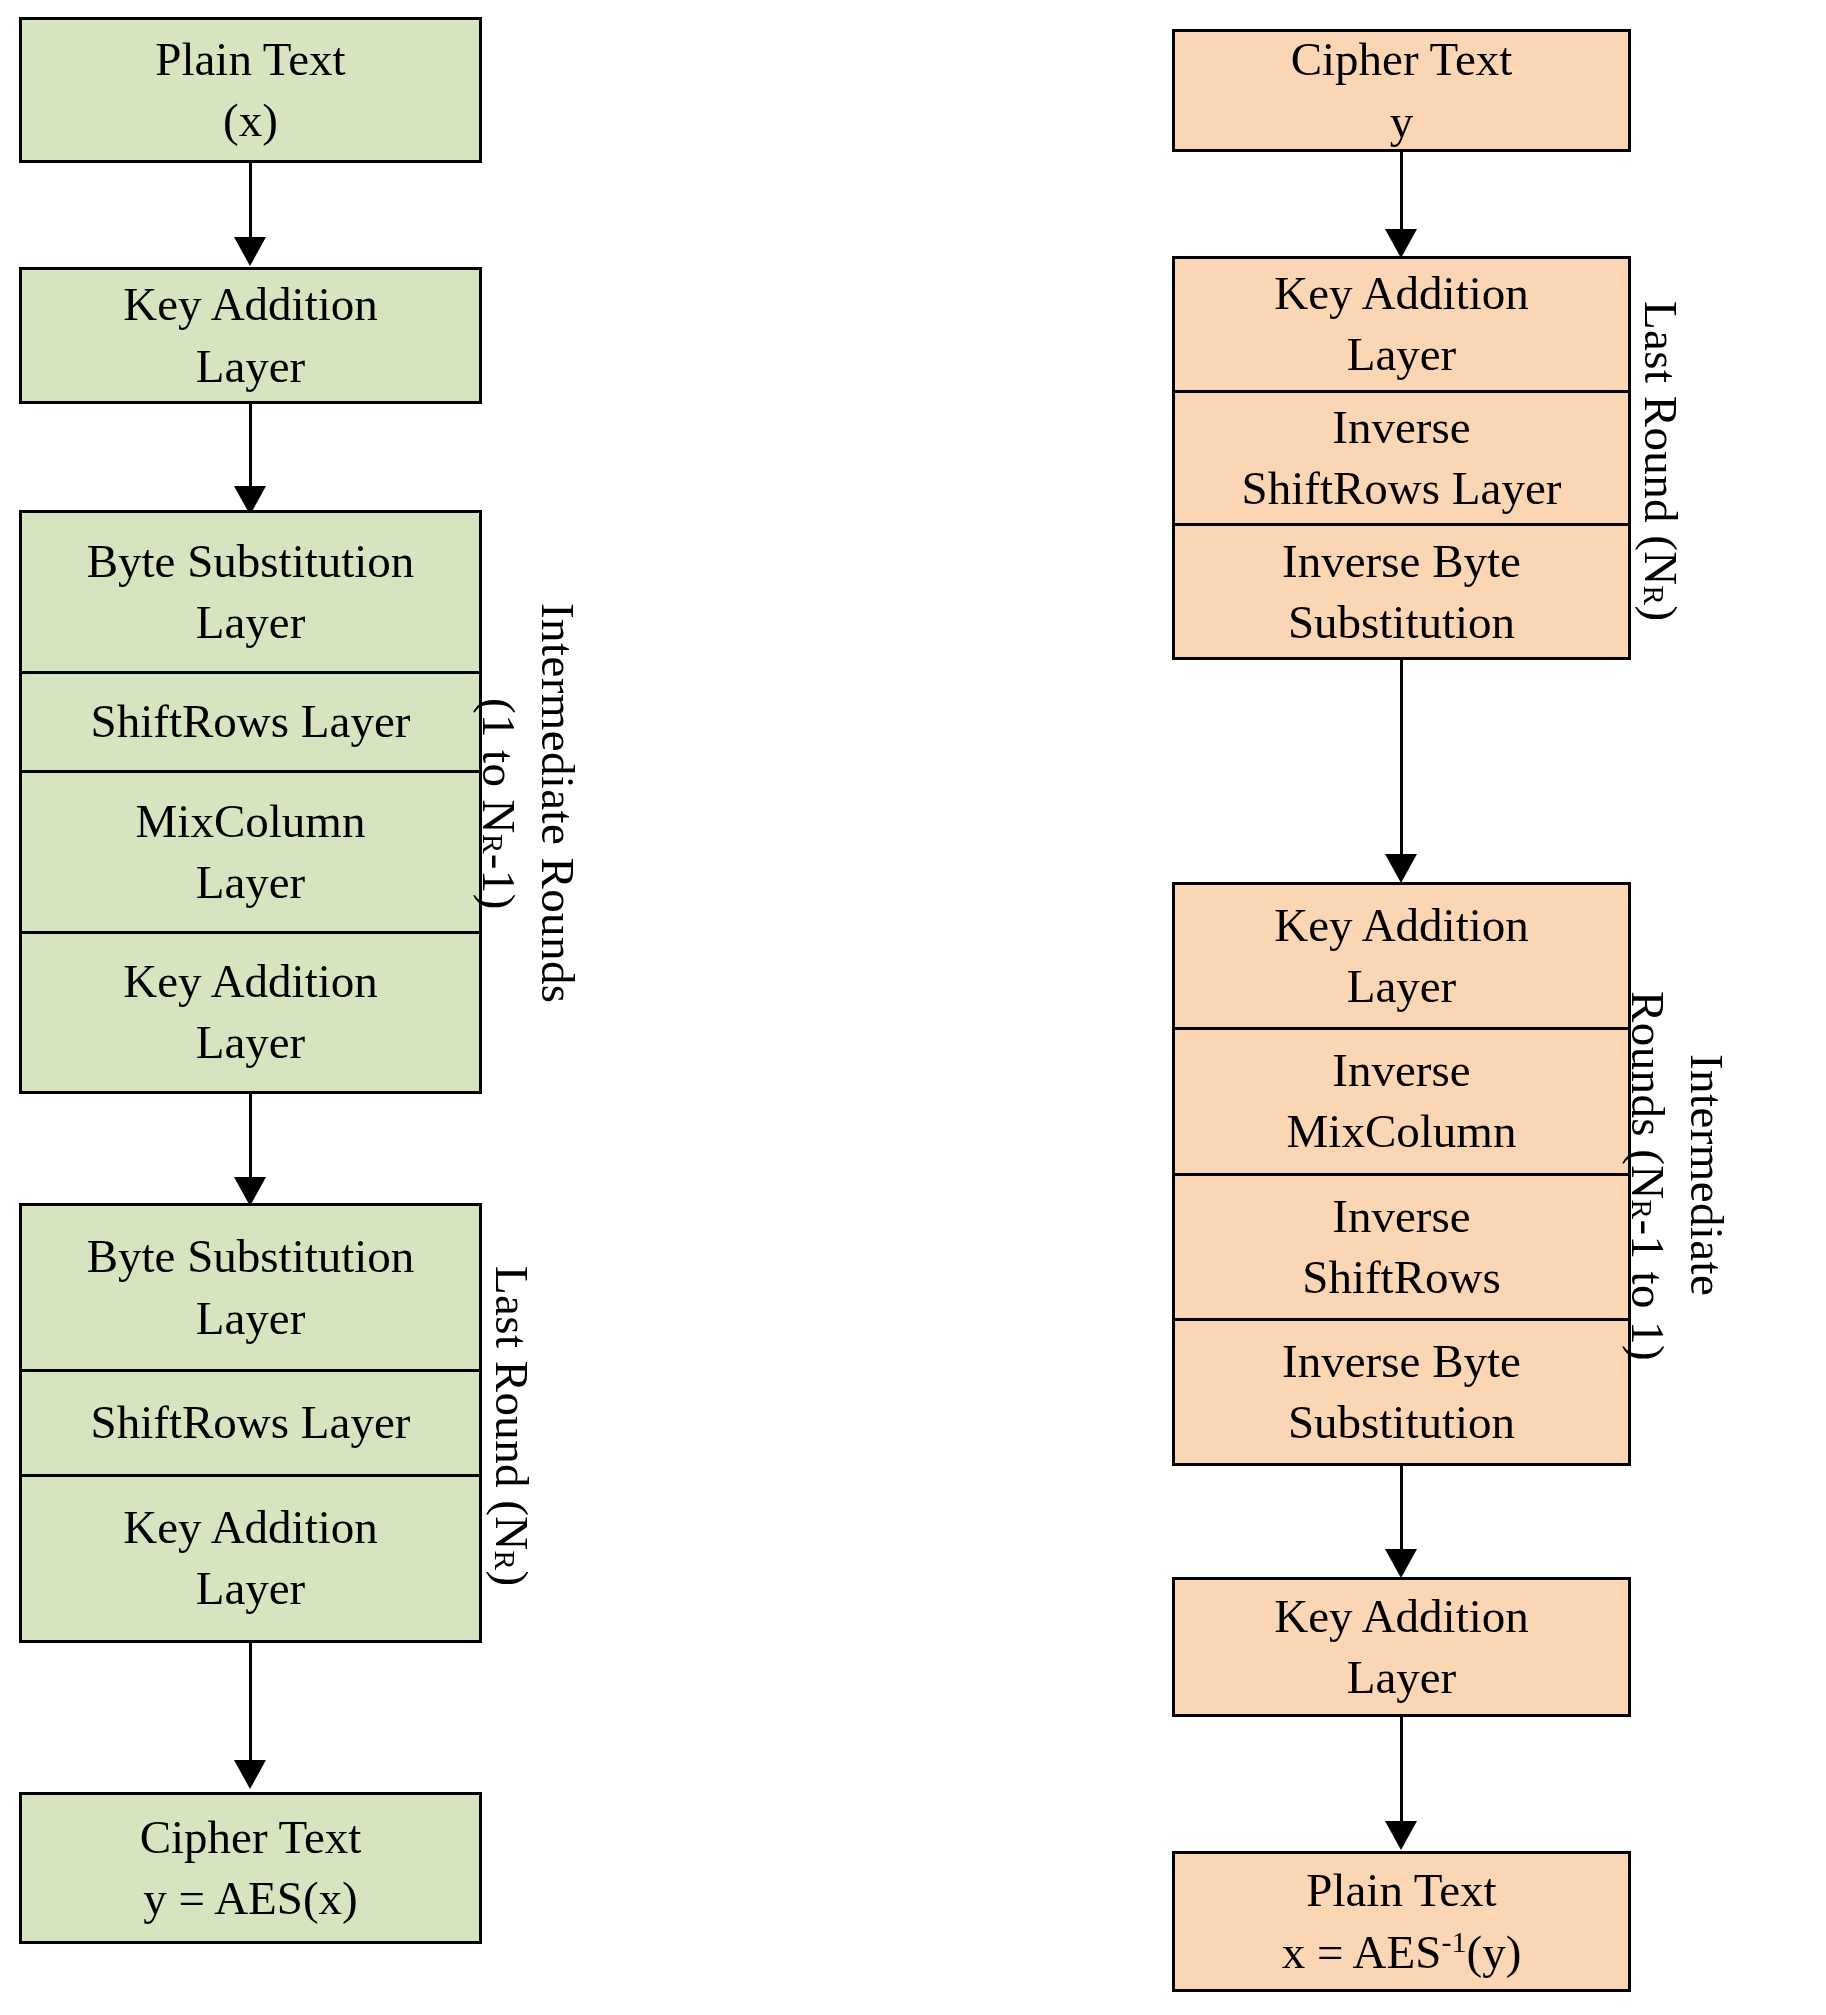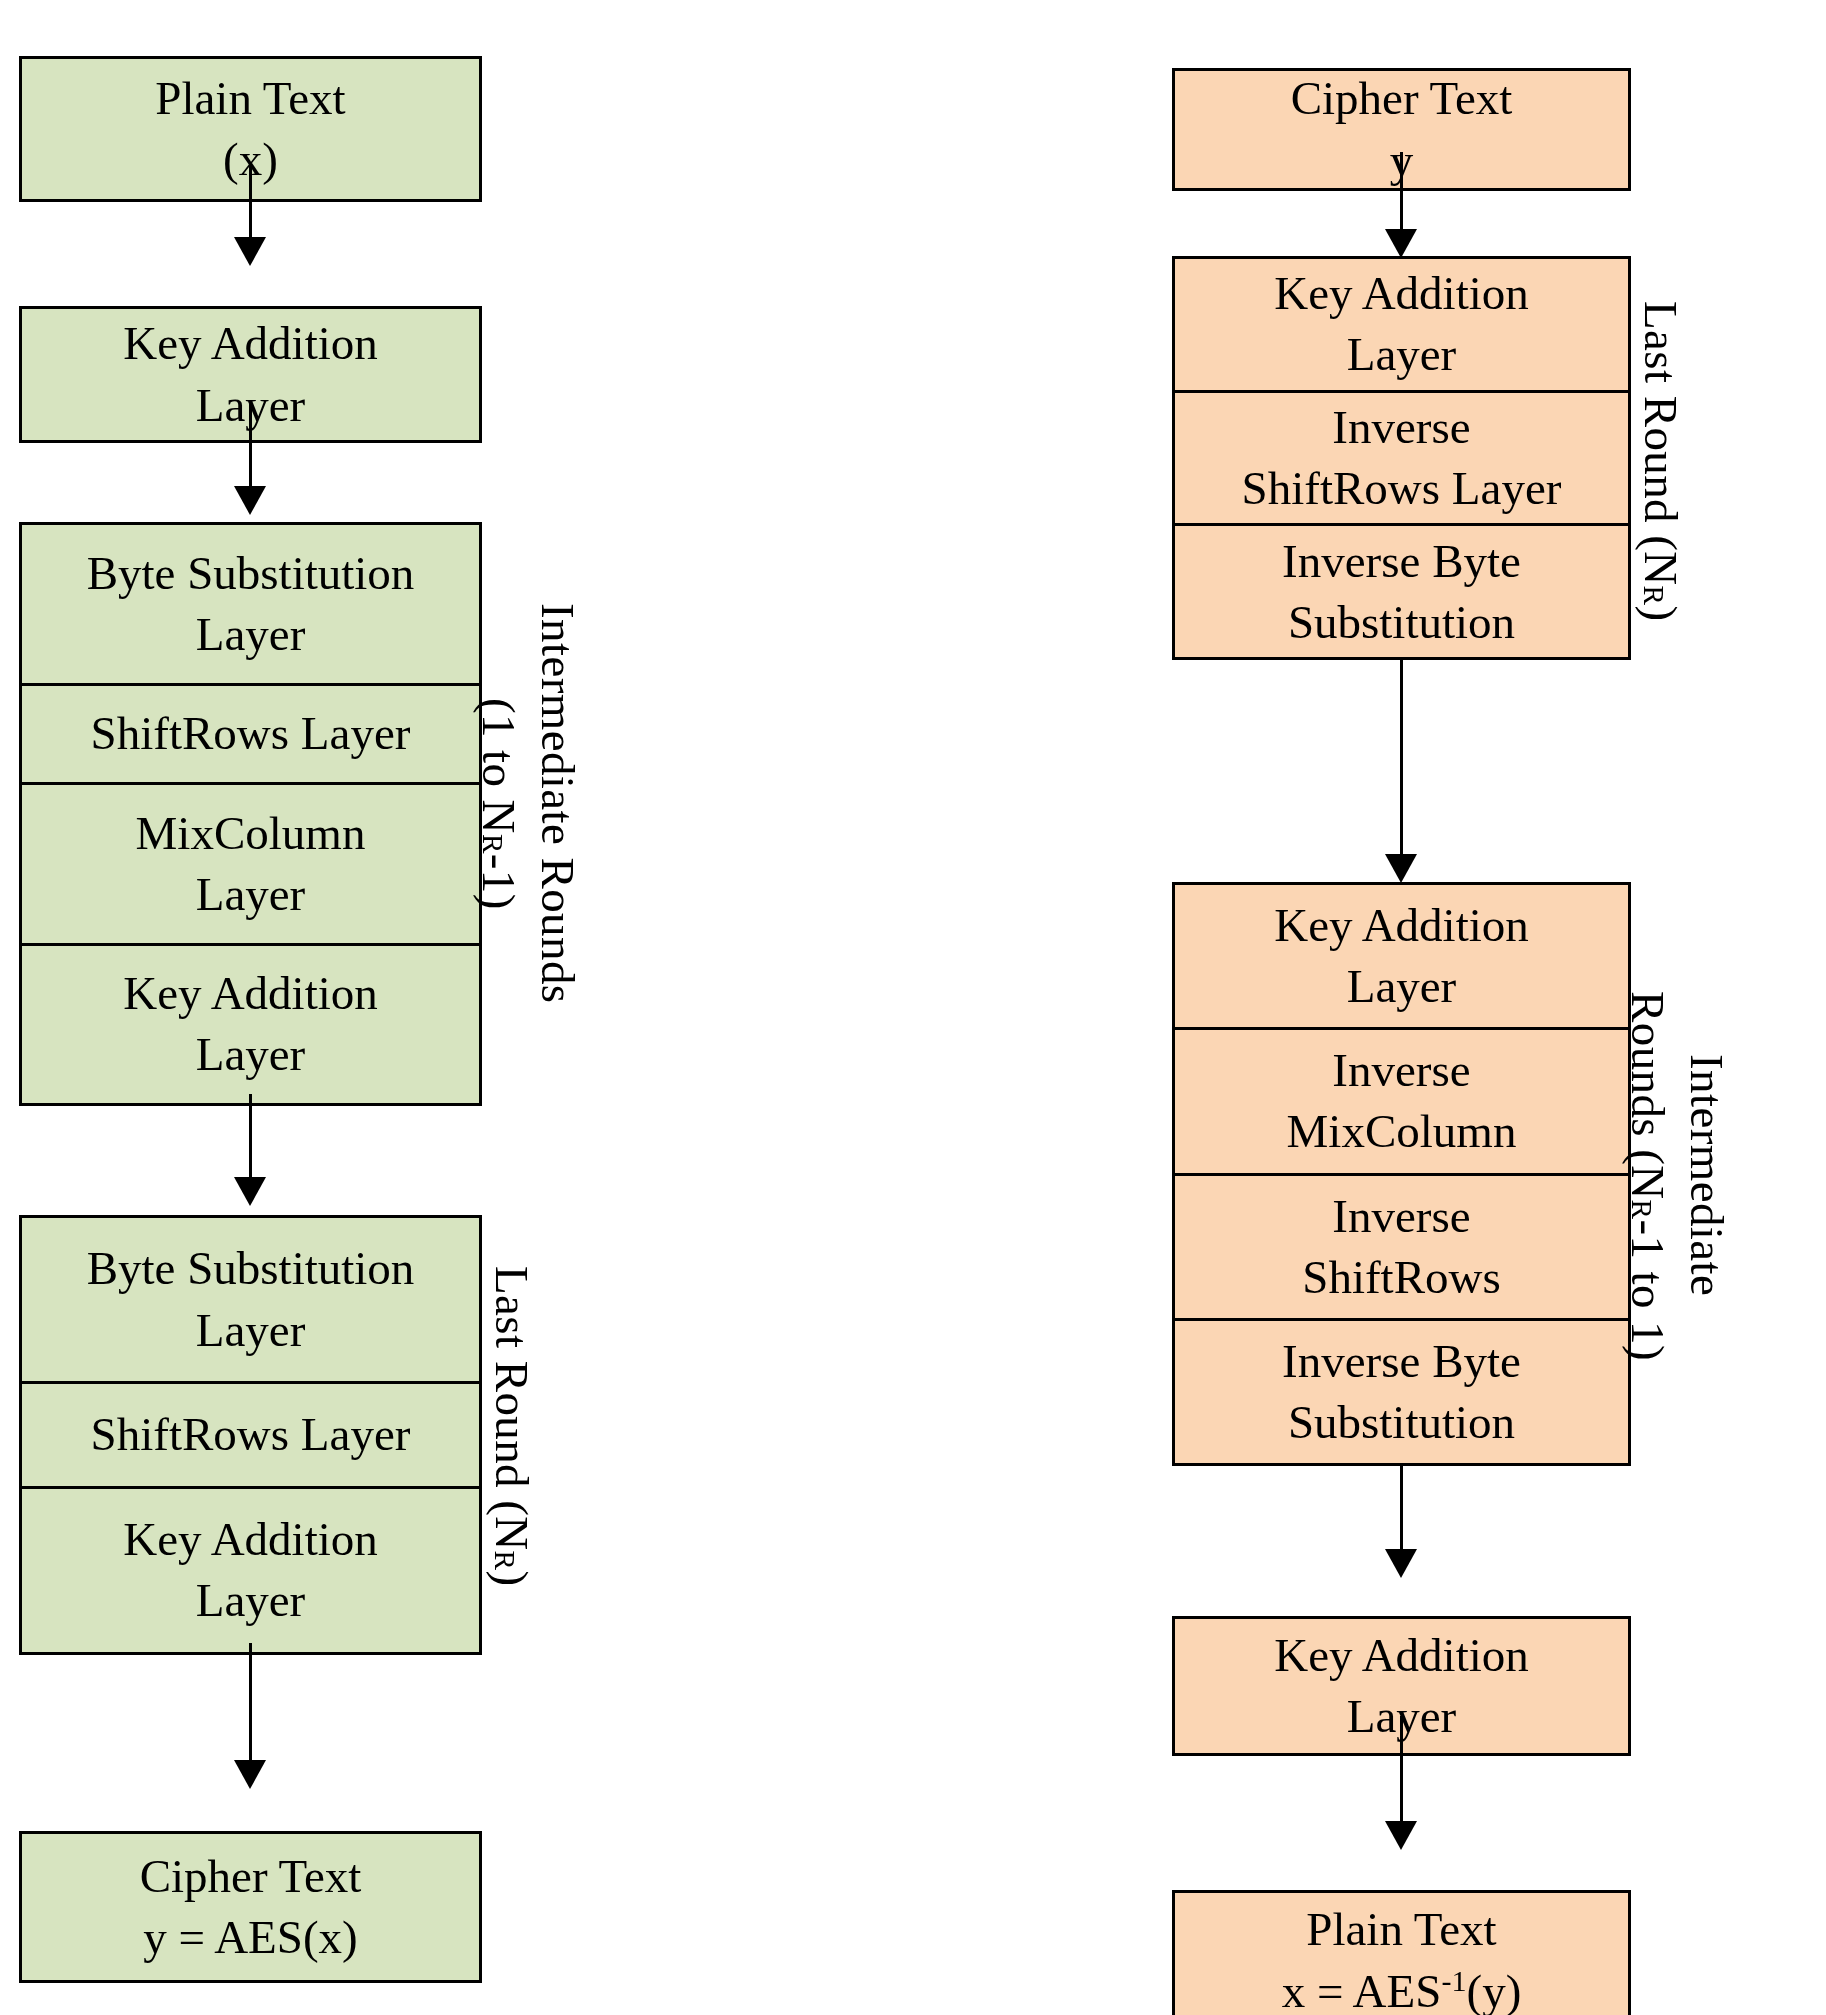--- a/index.html
+++ b/index.html
@@ -27,34 +27,33 @@
     box-sizing: border-box;
     border: 3px solid #000000;
     display: flex;
     align-items: center;
     justify-content: center;
     text-align: center;
     line-height: 1.30;
     font-size: 47px;
     padding: 3px 7.6px;
     white-space: pre-line;
-    margin-top: 39px;
   }
   .box.enc { background: #d7e4c0; }
   .box.dec { background: #fbd6b4; }
 
   
   .stack {
     position: absolute;
     box-sizing: border-box;
     border: 3px solid #000000;
     display: flex;
     flex-direction: column;
   }
-  .stack.enc { background: #d7e4c0; margin-top: 12px; }
+  .stack.enc { background: #d7e4c0; }
   .stack.dec { background: #fbd6b4; }
   .cell {
     box-sizing: border-box;
     flex: 1 1 auto;
     display: flex;
     align-items: center;
     justify-content: center;
     text-align: center;
     line-height: 1.30;
     font-size: 47px;

